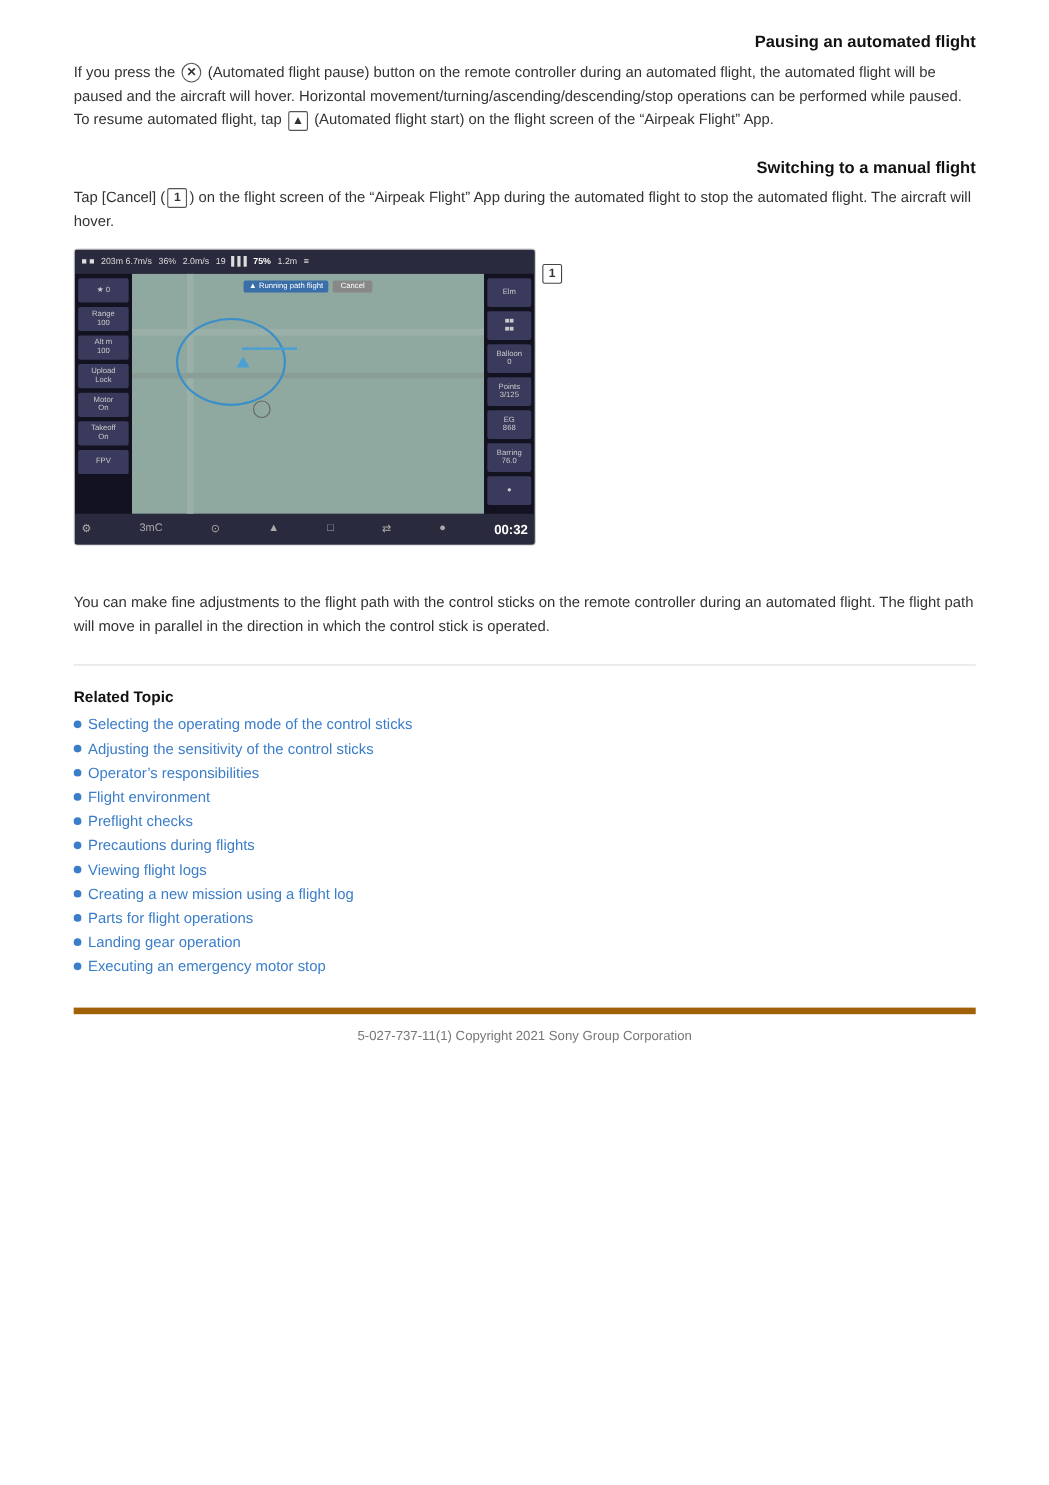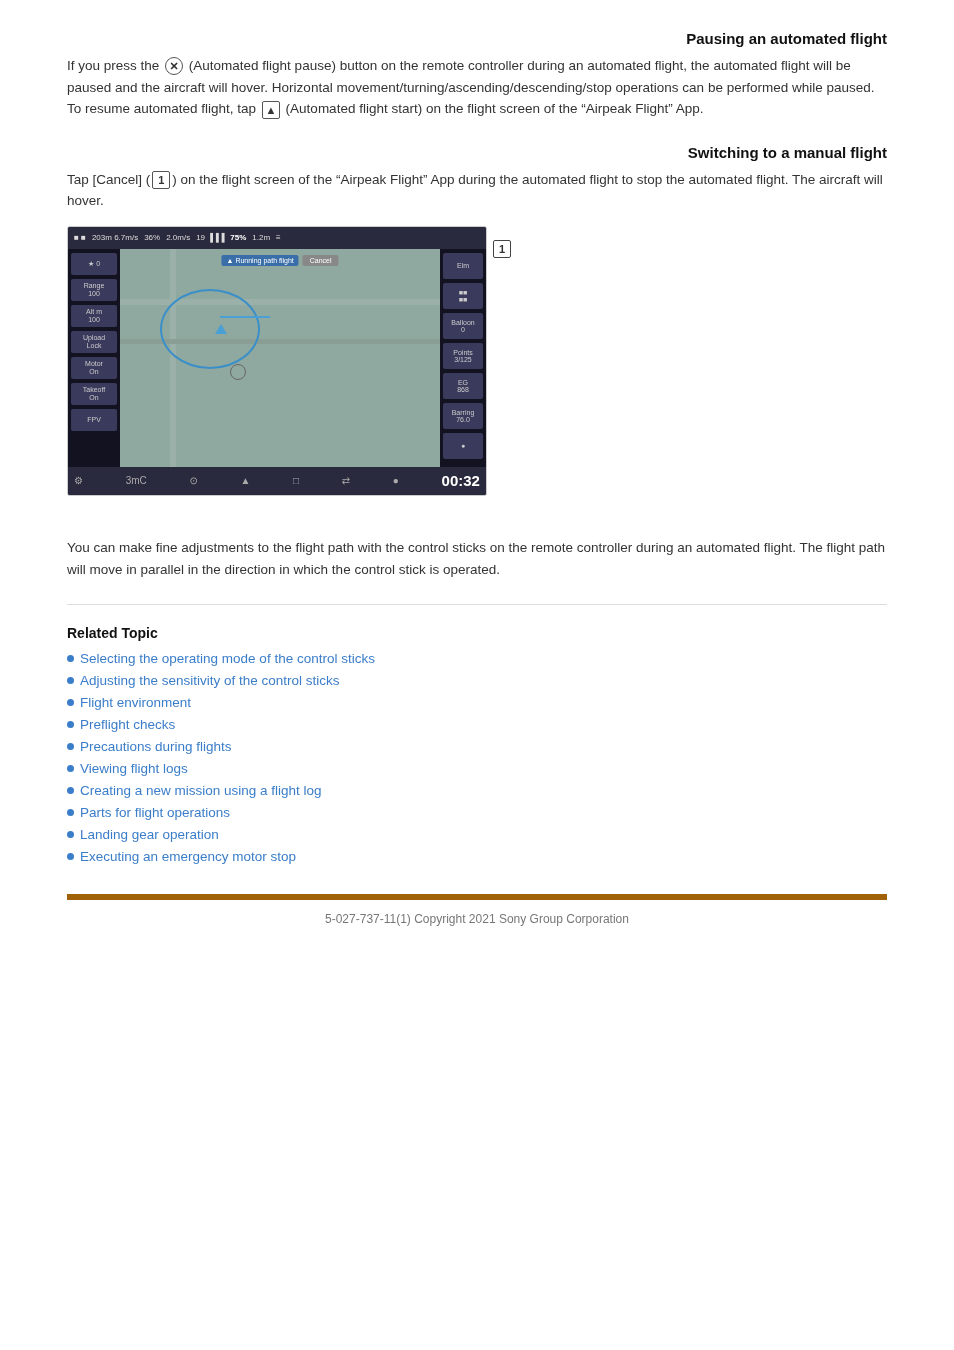--- a/index.html
+++ b/index.html
@@ -366,21 +366,21 @@
         </div>
 
         <div class="fs-bottom-bar">
           <span class="fs-bottom-icon">⚙</span>
           <span class="fs-bottom-icon">3mC</span>
           <span class="fs-bottom-icon">⊙</span>
           <span class="fs-bottom-icon">▲</span>
           <span class="fs-bottom-icon">□</span>
           <span class="fs-bottom-icon">⇄</span>
           <span class="fs-bottom-icon">●</span>
-          <span class="fs-bottom-icon" style="color:#fff;font-weight:bold;font-size:15px;">00:32</span>
+          <span class="fs-bottom-icon" style="color:#fff;font-weight:bold;font-size:12px;">00:32</span>
         </div>
       </div>
       
       <div style="position:absolute;right:-24px;top:28px;border:1.5px solid #444;border-radius:2px;width:18px;height:18px;display:flex;align-items:center;justify-content:center;font-size:11px;font-weight:bold;background:#fff;color:#333;">1</div>
     </div>
   </div>
 
   <div class="section">
     <div class="section-body">You can make fine adjustments to the flight path with the control sticks on the remote controller during an automated flight. The flight path will move in parallel in the direction in which the control stick is operated.</div>
   </div>
@@ -393,20 +393,24 @@
       <li>
         <span class="bullet-dot"></span>
         <a class="topic-link">Selecting the operating mode of the control sticks</a>
       </li>
       <li>
         <span class="bullet-dot"></span>
         <a class="topic-link">Adjusting the sensitivity of the control sticks</a>
       </li>
       <li>
         <span class="bullet-dot"></span>
+        <a class="topic-link">Operator’s responsibilities</a>
+      </li>
+      <li>
+        <span class="bullet-dot"></span>
         <a class="topic-link">Flight environment</a>
       </li>
       <li>
         <span class="bullet-dot"></span>
         <a class="topic-link">Preflight checks</a>
       </li>
       <li>
         <span class="bullet-dot"></span>
         <a class="topic-link">Precautions during flights</a>
       </li>

